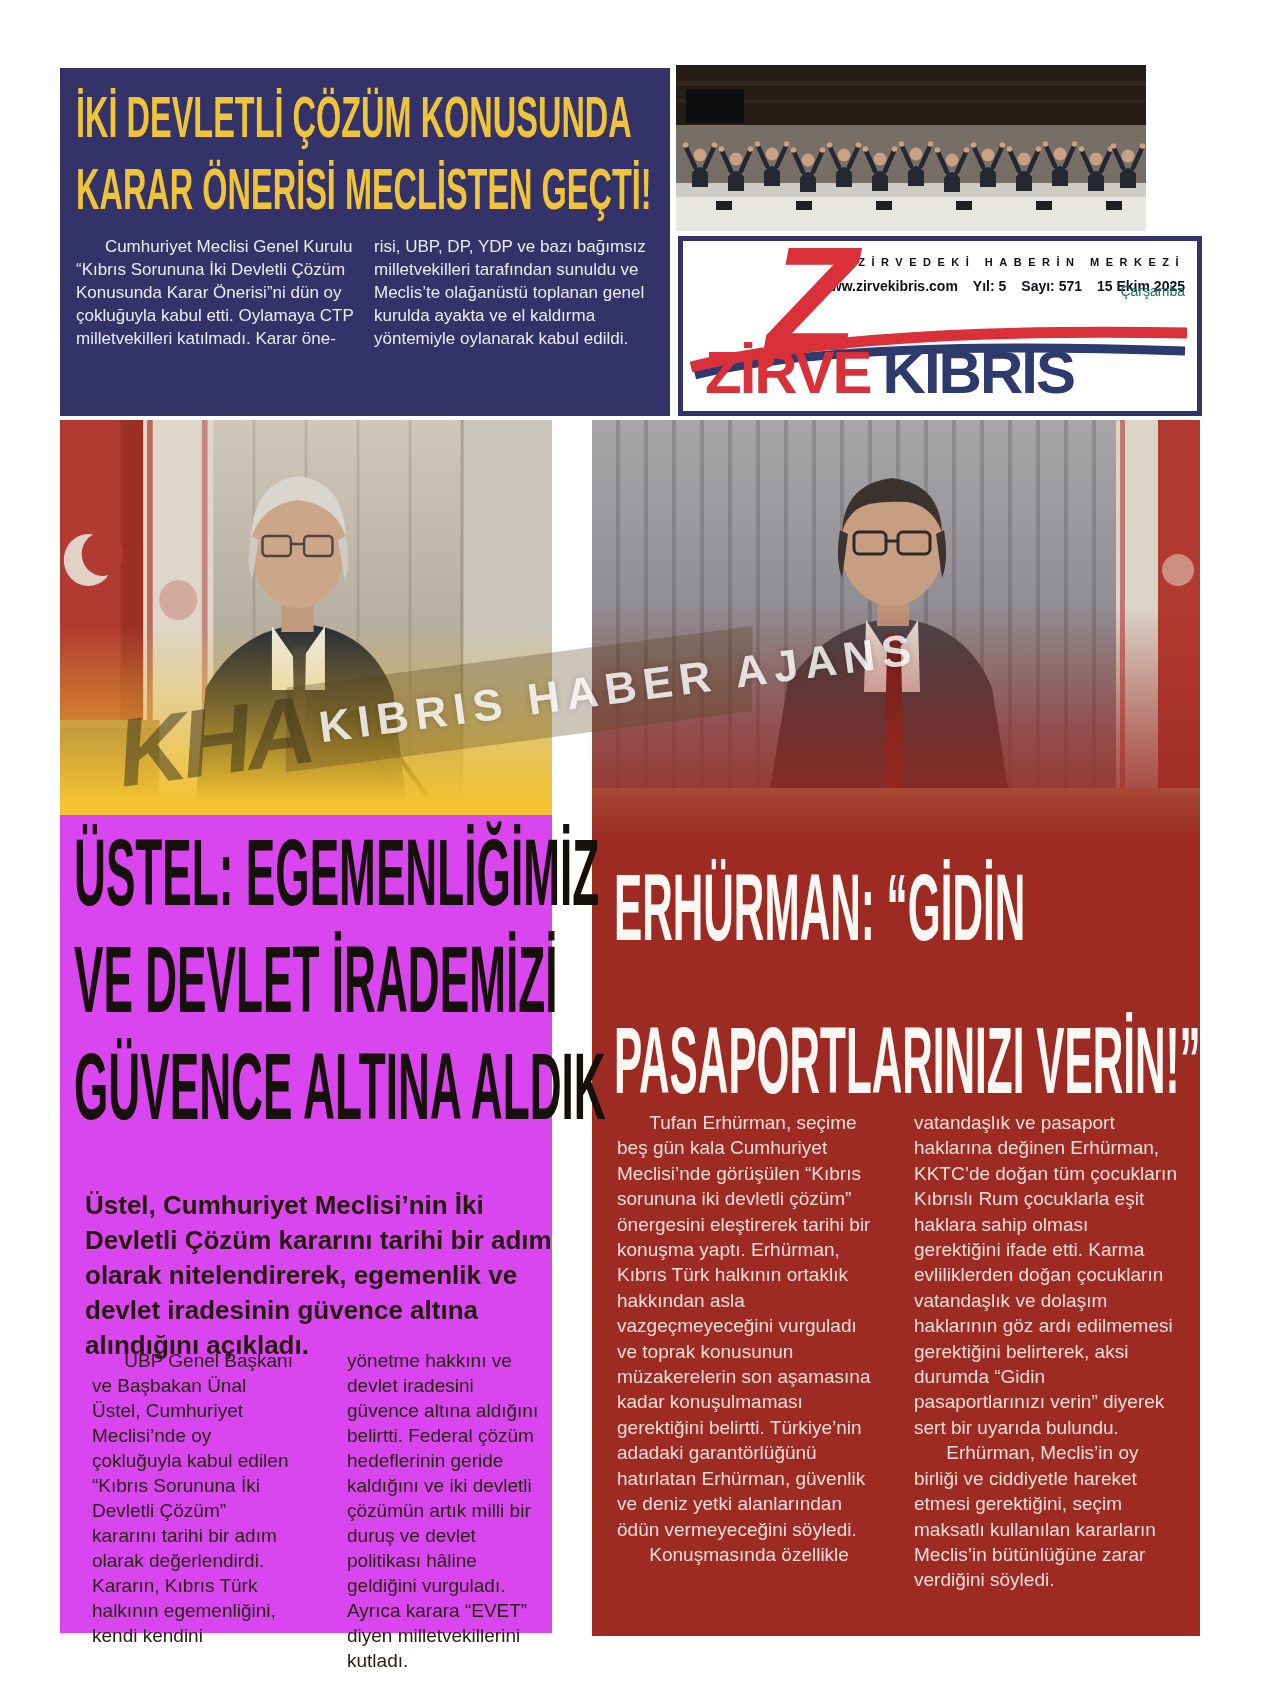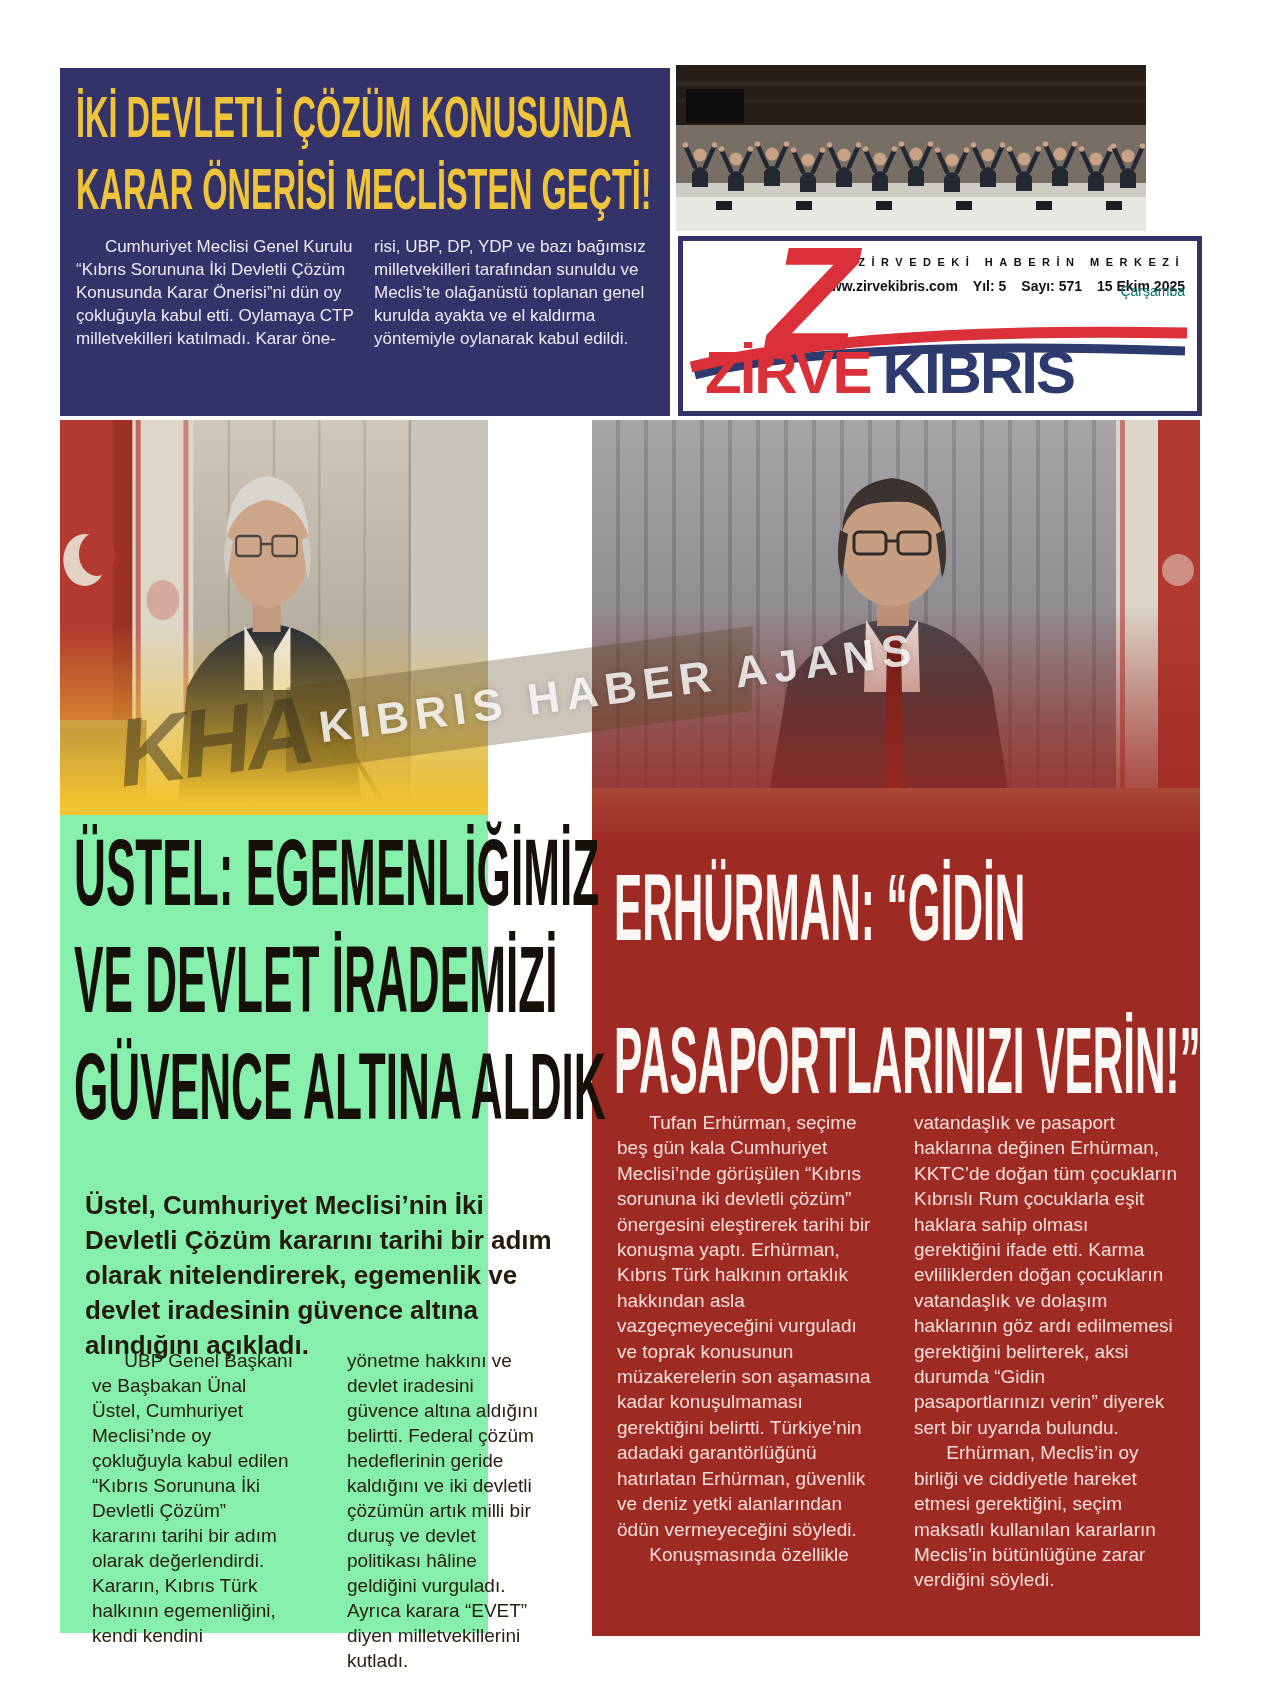--- a/index.html
+++ b/index.html
@@ -31,21 +31,21 @@
   .mh-z{position:absolute;left:84px;top:-16px;font-size:148px;line-height:1;font-weight:800;
         font-style:italic;color:#d9303a;}
   .mh-zdot{position:absolute;left:76px;top:112px;width:15px;height:15px;border-radius:50%;background:#d9303a;}
   .mh-swoosh{position:absolute;left:6px;top:84px;width:502px;height:58px;}
   .mh-name{position:absolute;left:22px;bottom:4px;font-size:60px;font-weight:800;letter-spacing:-2px;white-space:nowrap;}
   .mh-red{color:#d9303a;}
   .mh-navy{color:#2c3a6e;margin-left:12px;}
 
   
   .panel{position:absolute;top:420px;}
-  .panel-left{left:60px;width:428px;height:1213px;background:#86efac;}
+  .panel-left{left:60px;width:492px;height:1213px;background:#d946ef;}
   .panel-right{left:592px;width:608px;height:1216px;background:#9d2b24;}
   .photo{position:absolute;left:0;top:0;width:100%;margin:0;overflow:hidden;}
   .photo svg{display:block;width:100%;height:100%;}
   .photo-ustel{height:395px;}
   .photo-ustel::after{content:"";position:absolute;inset:0;
      background:linear-gradient(180deg,rgba(243,195,49,0) 52%,rgba(243,195,49,.55) 78%,#f3c331 97%);}
   .photo-erhurman{height:440px;}
   .photo-erhurman::after{content:"";position:absolute;inset:0;
      background:linear-gradient(180deg,rgba(157,43,36,0) 42%,rgba(157,43,36,.6) 72%,#9d2b24 96%);}
 

